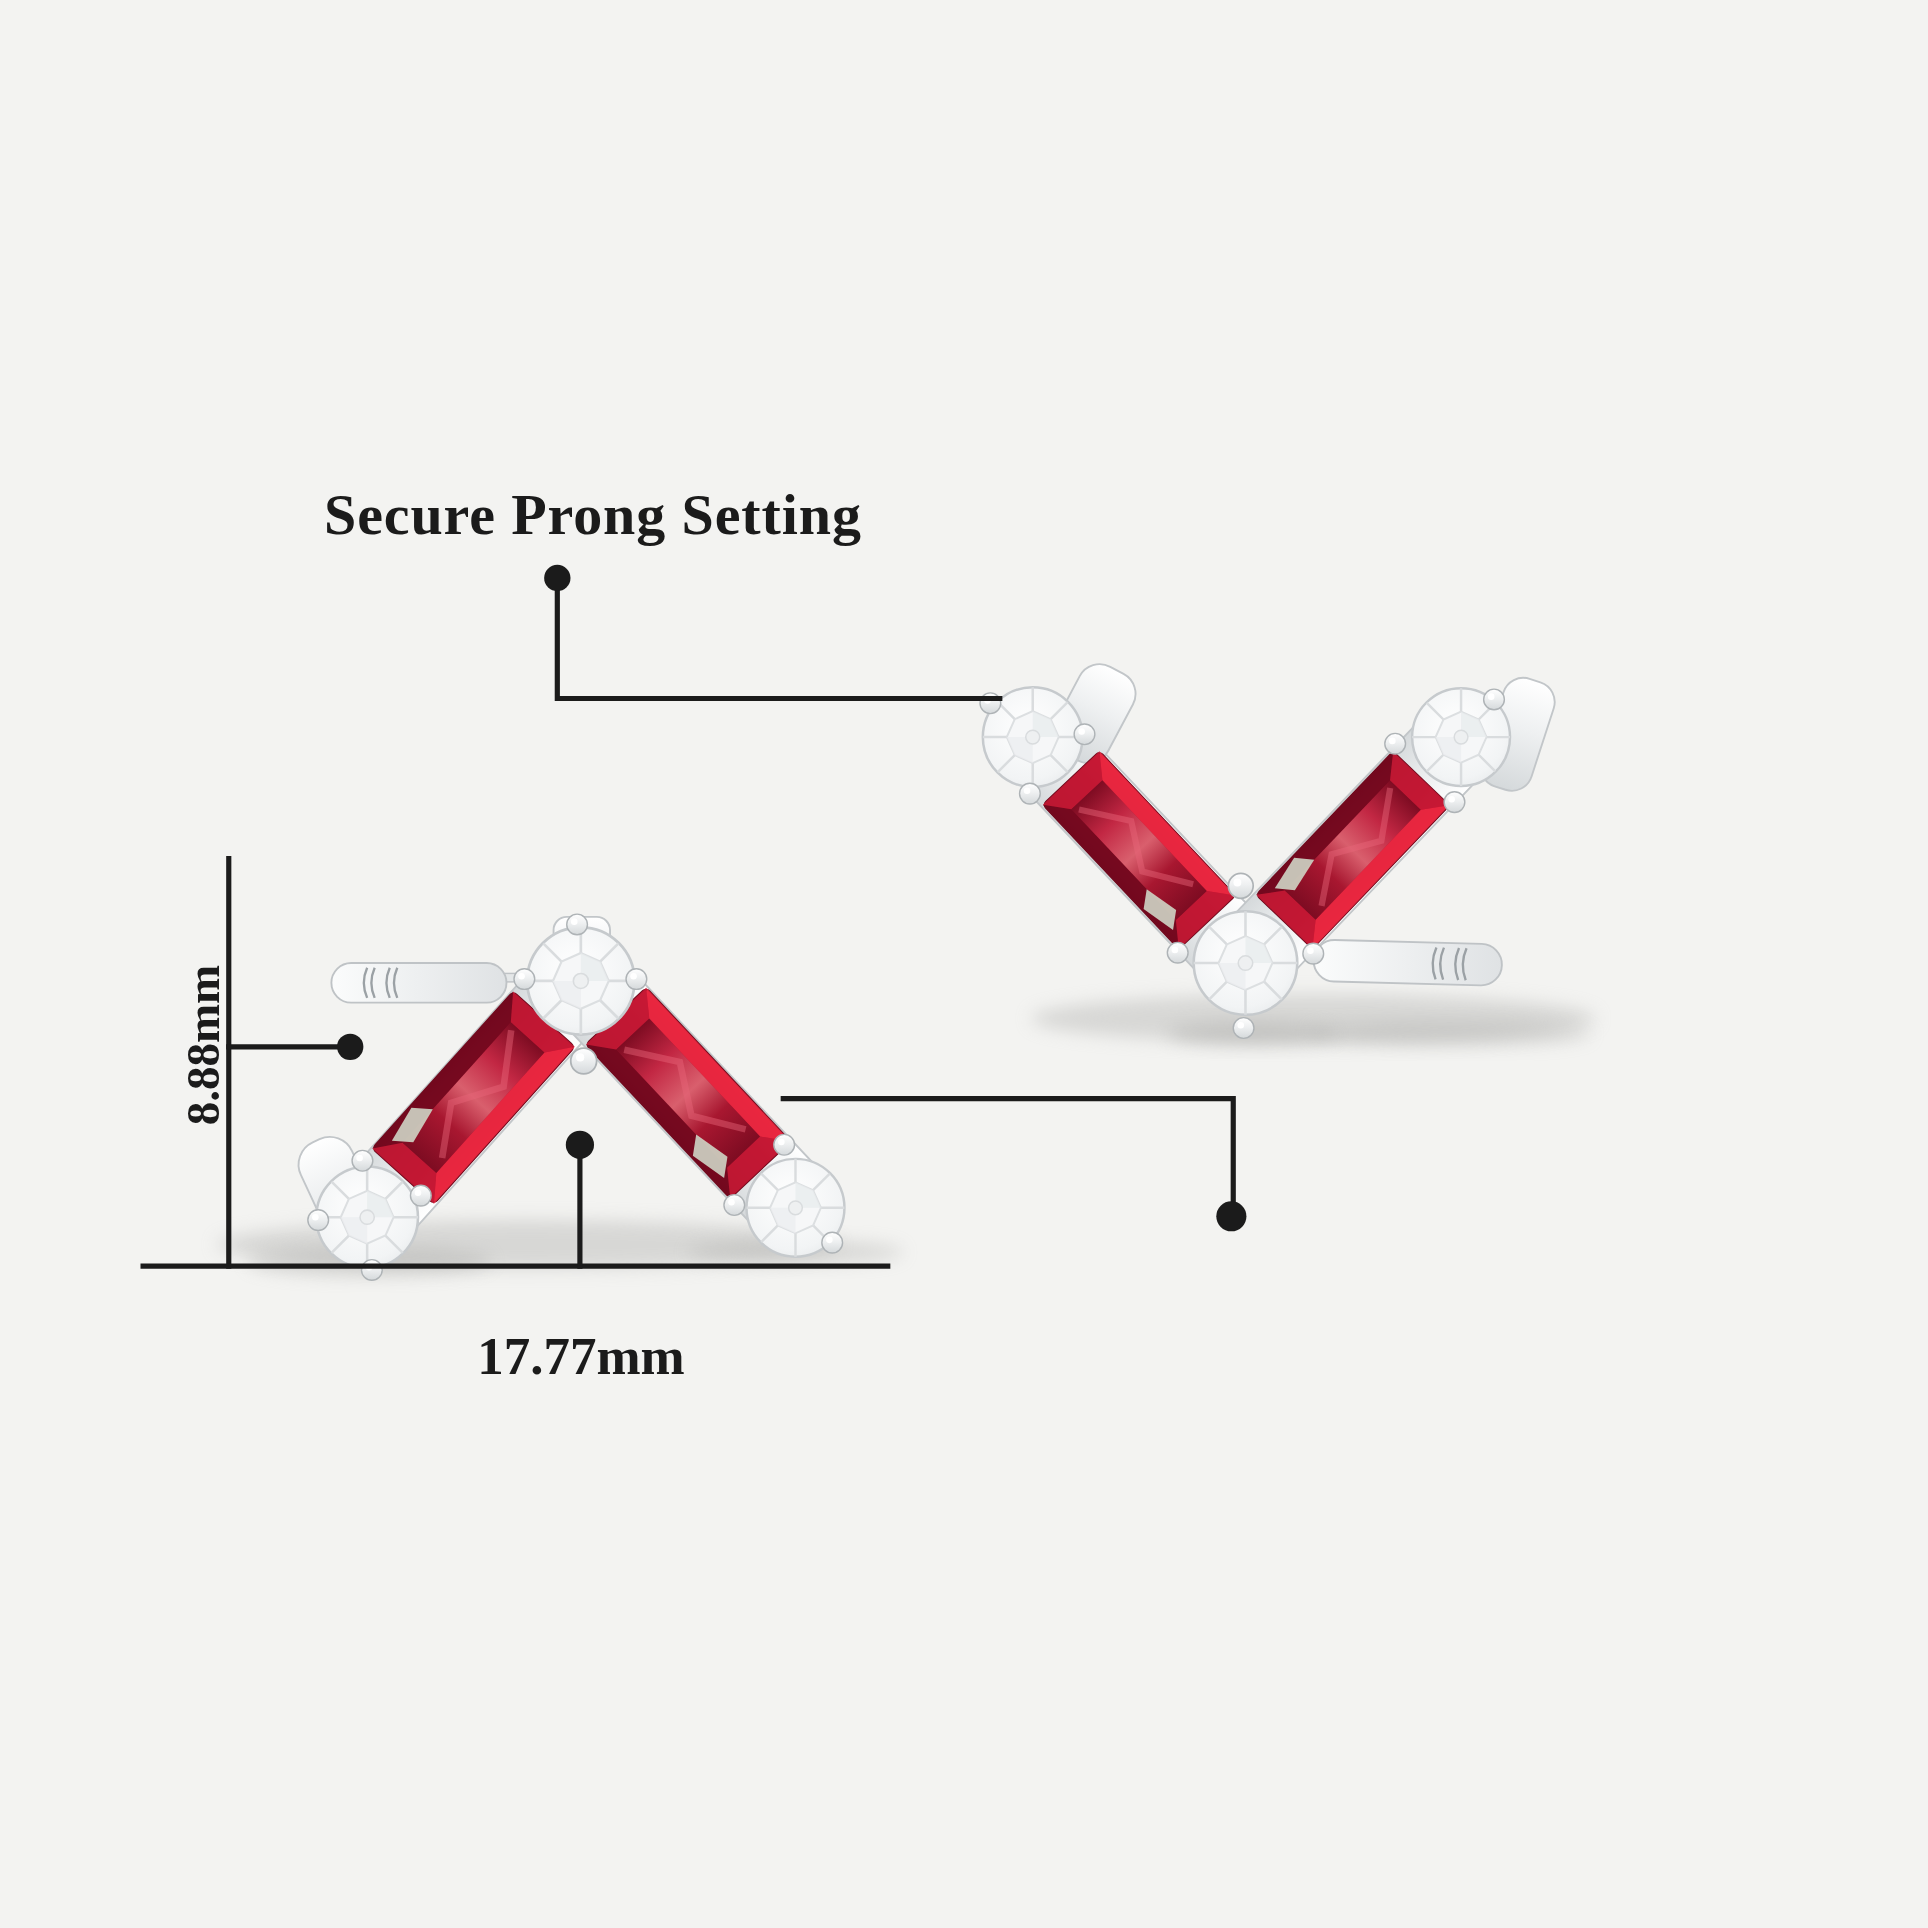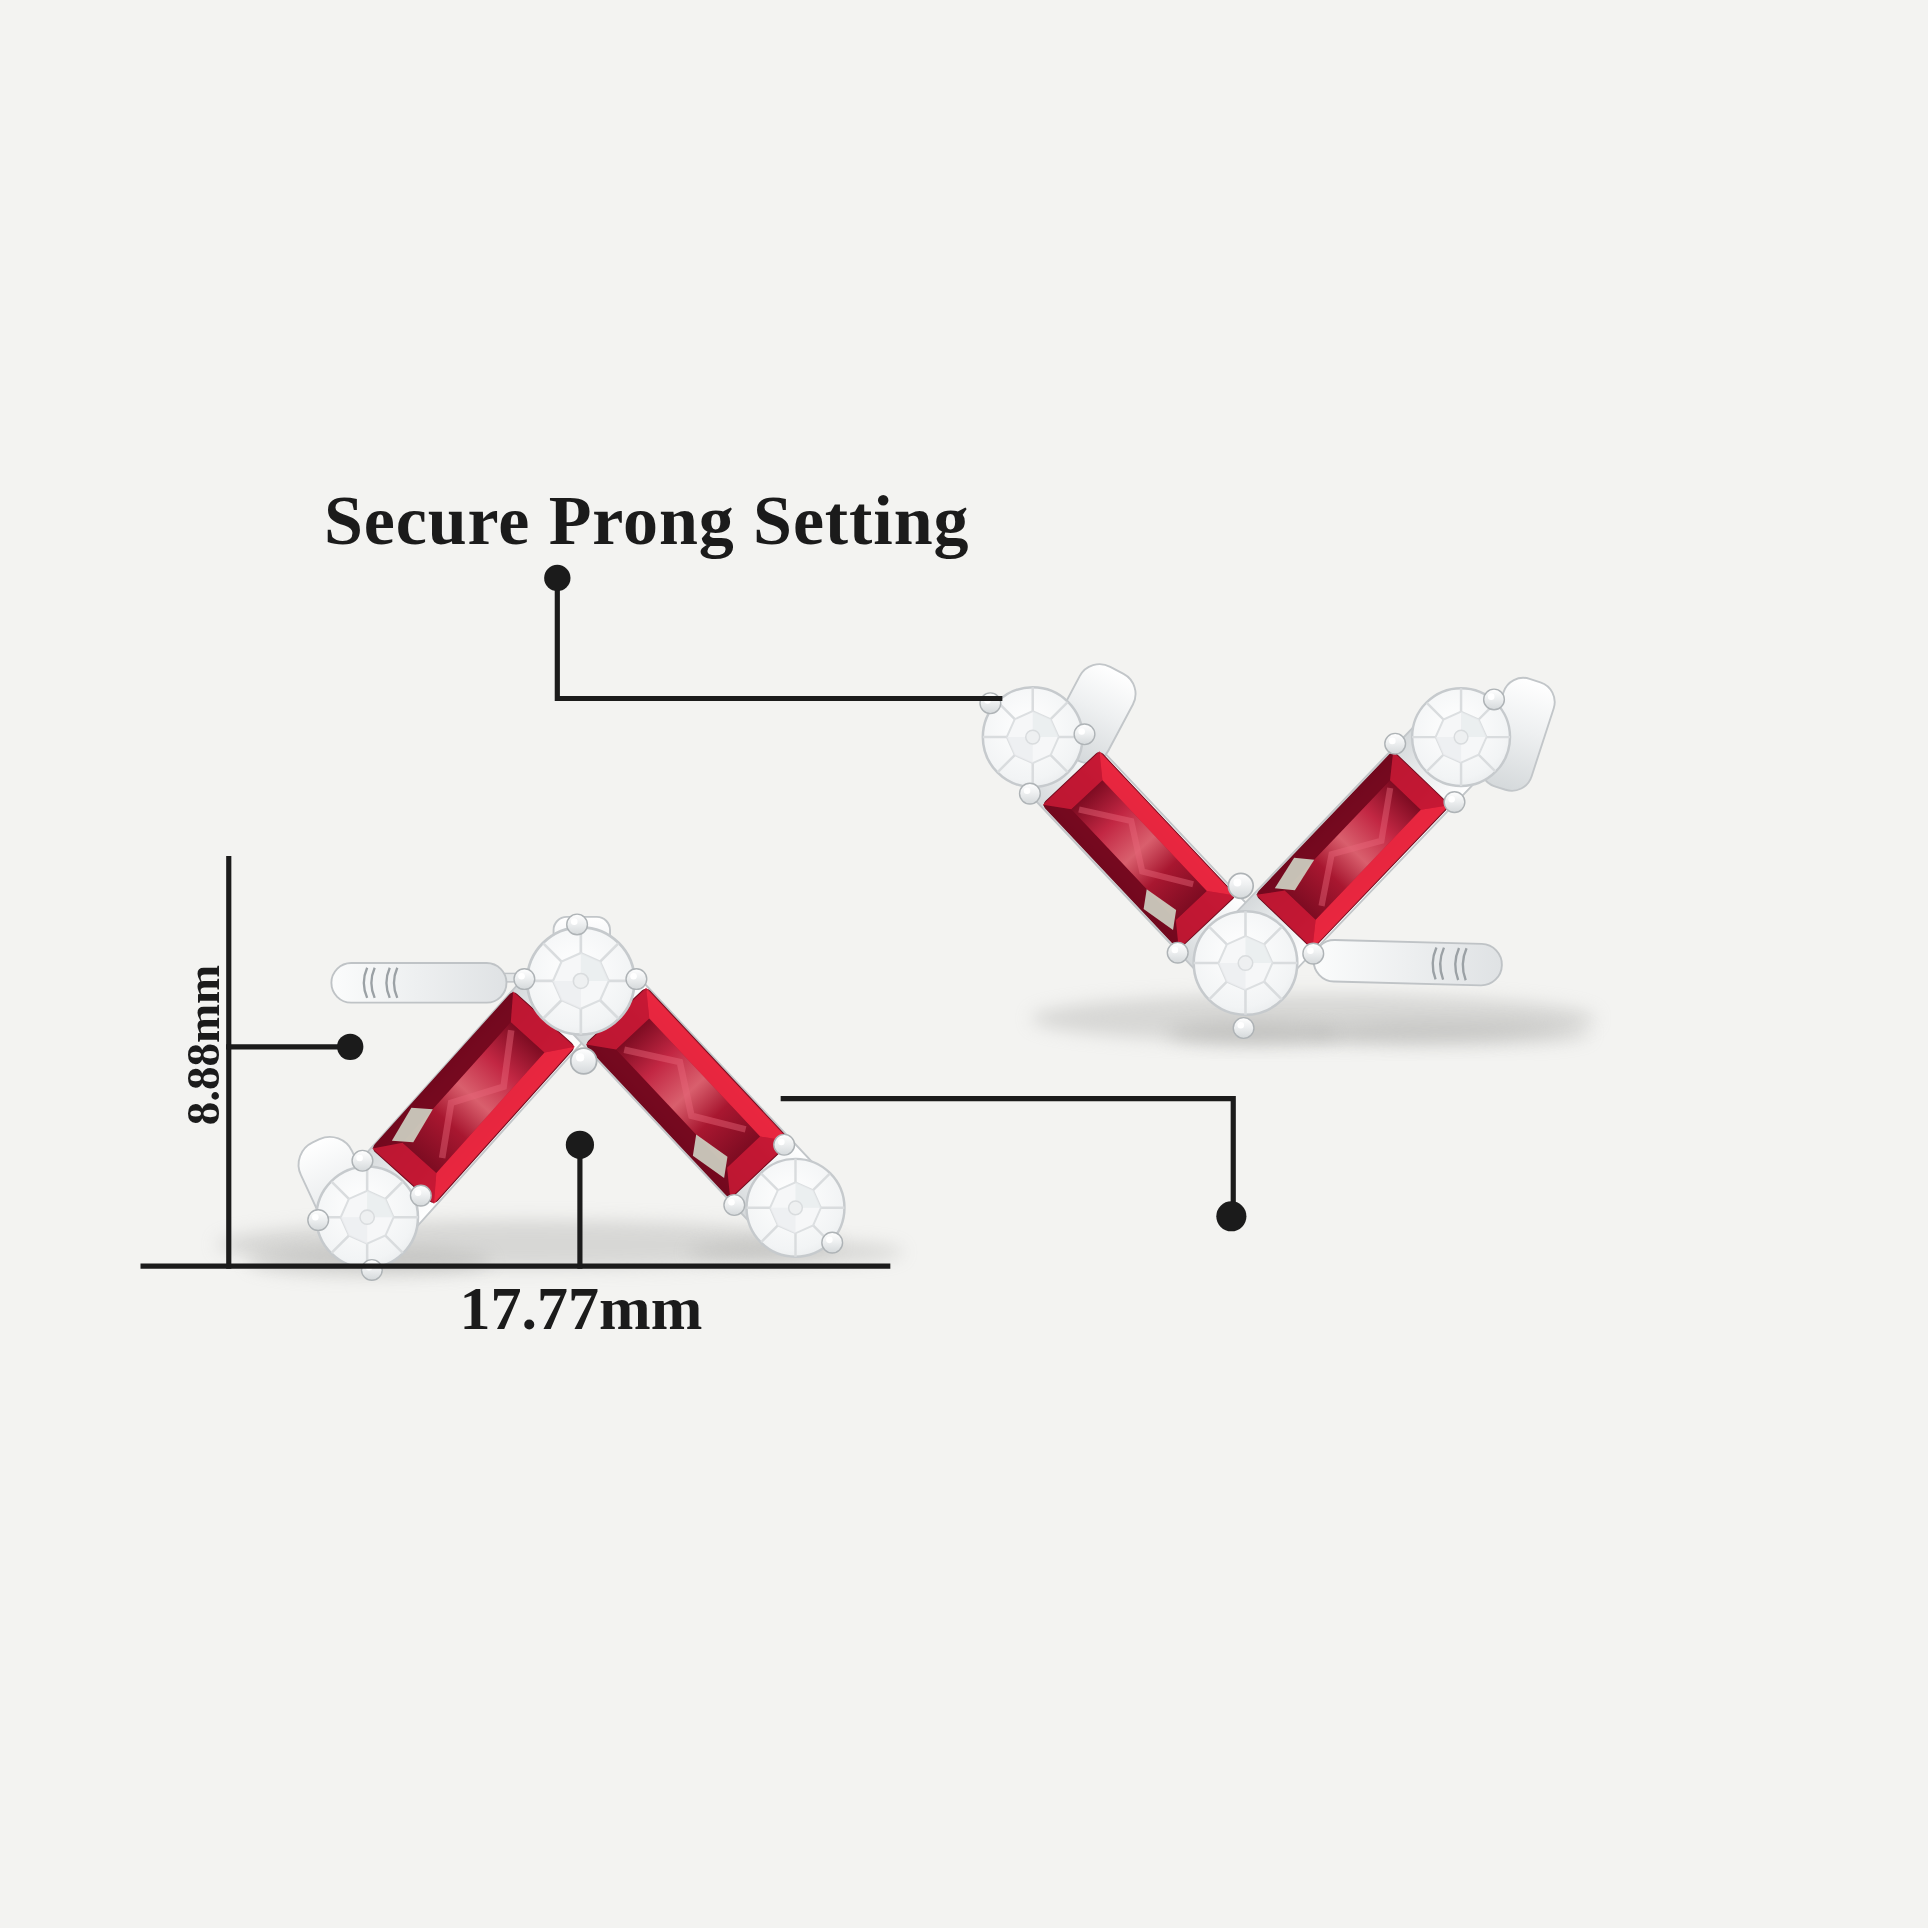--- a/index.html
+++ b/index.html
@@ -11,27 +11,27 @@
   body{background:var(--background);font-family:"Liberation Serif", serif;}
   .stage{position:relative;width:1928px;height:1928px;overflow:hidden;background:var(--background);}
   .stage svg{position:absolute;left:0;top:0;}
   .label{
     position:absolute;
     color:var(--annotation);
     font-weight:bold;
     line-height:1;
     white-space:nowrap;
   }
-  .label-title{left:324px;top:486px;font-size:70px;letter-spacing:0.9px;}
+  .label-title{left:324px;top:486px;font-size:58px;letter-spacing:0.9px;}
   .label-height{
     left:203px;top:1045px;
     font-size:47px;
     transform:translate(-50%,-50%) rotate(-90deg);
   }
-  .label-width{left:581px;top:1277px;font-size:62px;transform:translateX(-50%);}
+  .label-width{left:581px;top:1330px;font-size:53px;transform:translateX(-50%);}
   .label-stone{left:1133px;top:1230px;font-size:48px;}
 </style>
 </head>
 <body>
 
 <div class="stage">
 
 <svg width="1928" height="1928" viewBox="0 0 2048 2048">
   <defs>
     <linearGradient id="gMetal" x1="0" y1="0" x2="0" y2="1">

